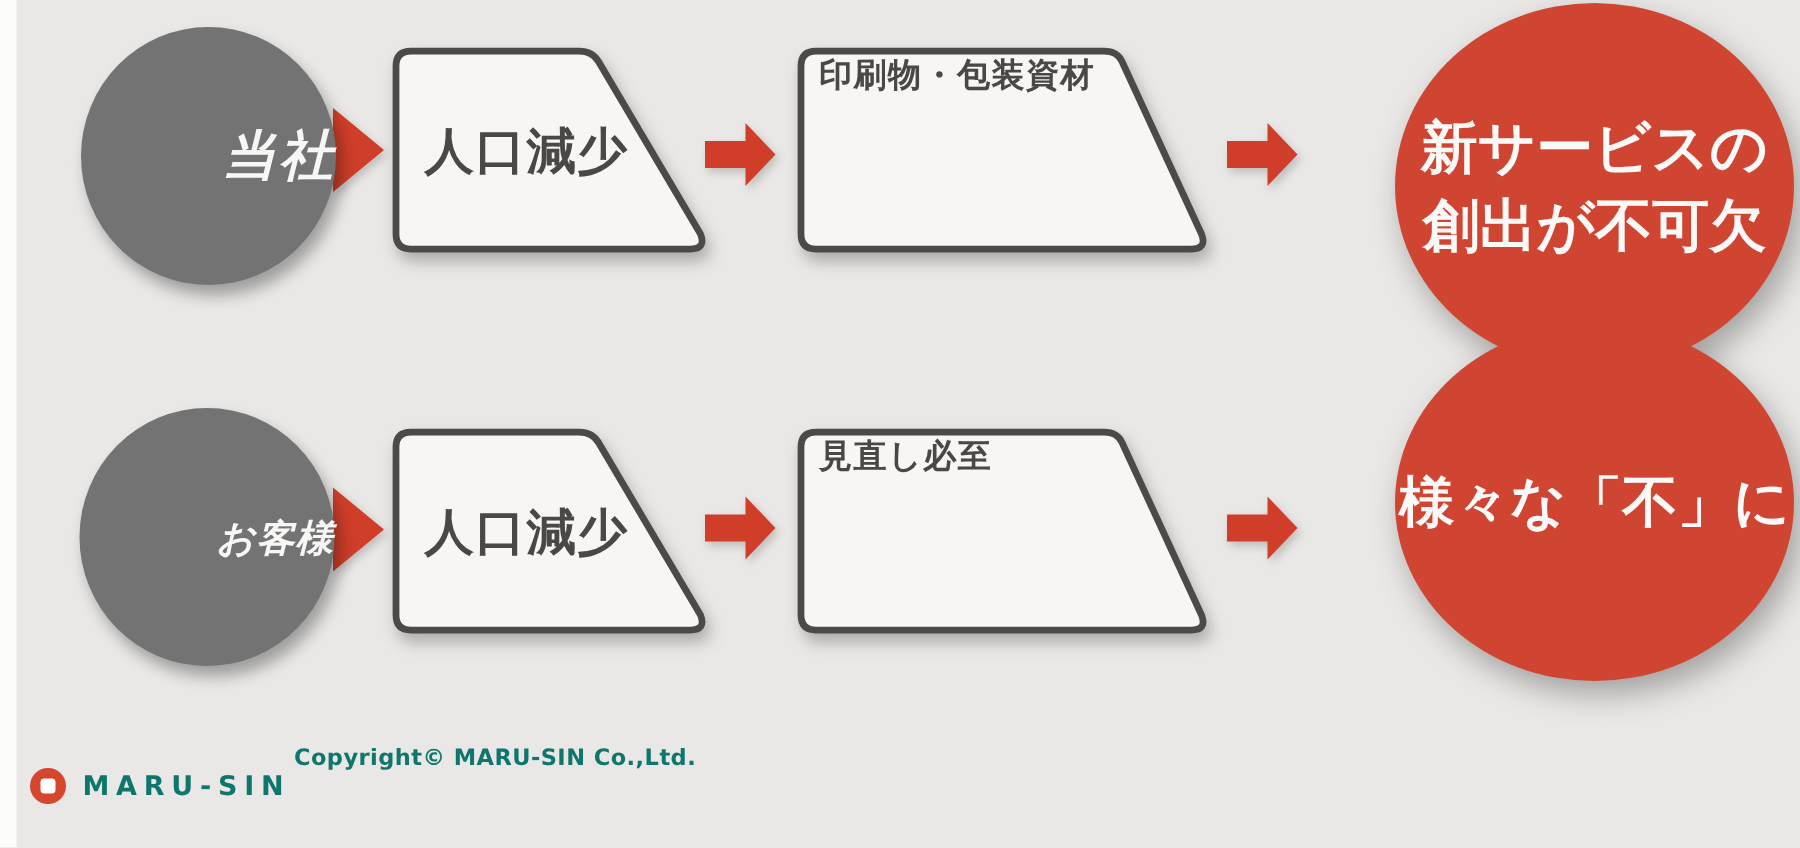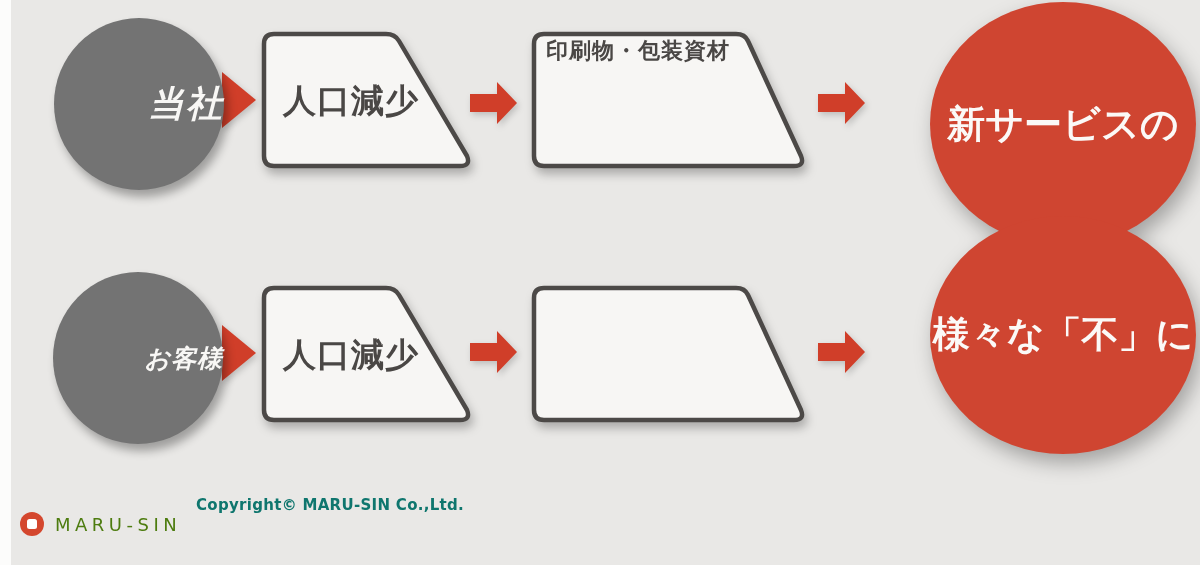--- a/index.html
+++ b/index.html
@@ -70,21 +70,21 @@
   .out-2{top:214px;height:238px;}
   .out-2 .lines{font-size:37px;line-height:52px;text-align:center;}
   
   .footer-logo{
     position:absolute;left:20px;top:512px;width:24px;height:24px;border-radius:50%;
     background:#d4472e;display:flex;align-items:center;justify-content:center;
   }
   .footer-logo .sq{width:10px;height:10px;background:#fff;border-radius:2.5px;}
   .brand{
     position:absolute;left:55px;top:514px;font-size:18px;letter-spacing:4.5px;
-    color:#4d7c0f;font-weight:400;
+    color:#0f766e;font-weight:700;
   }
   .copyright{
     position:absolute;left:196px;top:496px;font-size:15px;font-weight:bold;
     color:#0f766e;letter-spacing:0.3px;
   }
 </style>
 </head>
 <body>
 
 <div class="left-strip"></div>
@@ -142,33 +142,35 @@
   <svg width="48" height="44" viewBox="0 0 48 44">
     <polygon points="0,13 27,13 27,1 47,22 27,43 27,31 0,31" fill="#d03e29"></polygon>
   </svg>
 </div>
 
 <div class="step step-b row2">
   <svg width="284" height="140" viewBox="0 0 284 140">
     <path d="M14 3 L206 3 Q215 3 218 10 L271 125 Q275 135 264 135 L14 135 Q4 135 4 125 L4 13 Q4 3 14 3 Z" fill="#f7f6f4" stroke="#4c4947" stroke-width="4.5" stroke-linejoin="round"></path>
   </svg>
   <div class="txt">
+    <span>見直し必至</span>
   </div>
 </div>
 
 <div class="blk-arrow blk-2b">
   <svg width="48" height="44" viewBox="0 0 48 44">
     <polygon points="0,13 27,13 27,1 47,22 27,43 27,31 0,31" fill="#d03e29"></polygon>
   </svg>
 </div>
 
 <div class="outcome-wrap">
   <div class="outcome out-1">
     <div class="lines">
       <div>新サービスの</div>
+      <div>創出が不可欠</div>
     </div>
   </div>
   <div class="outcome out-2">
     <div class="lines">
       <div>様々な「不」に</div>
     </div>
   </div>
 </div>
 
 <div class="footer-logo">

